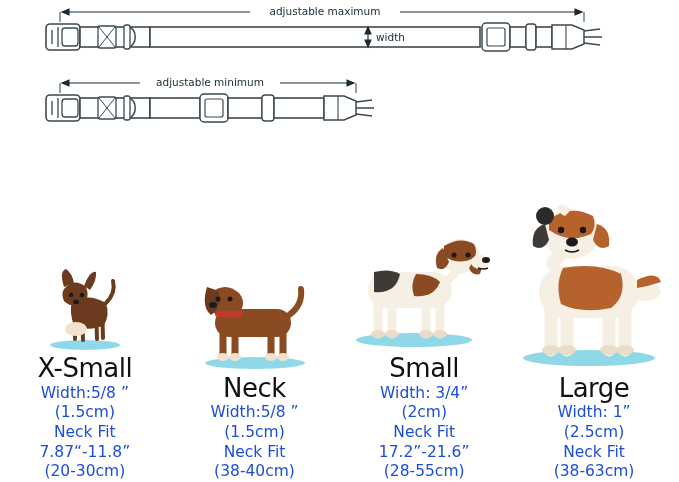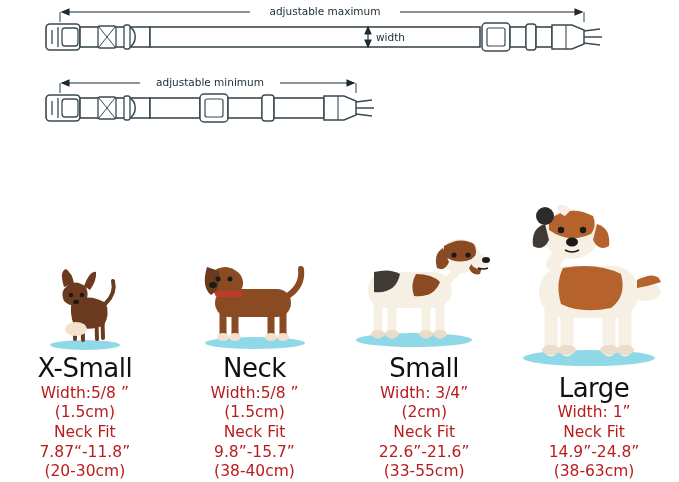--- a/index.html
+++ b/index.html
@@ -61,21 +61,21 @@
     line-height: 1.05;
     margin-top: 2px;
     margin-bottom: 1px;
     color: #111;
     white-space: nowrap;
   }
   .size-lines {
     text-align: center;
     font-size: 15.5px;
     line-height: 1.27;
-    color: #b91c1c;
+    color: #1d4ed8;
     white-space: nowrap;
   }
   .size-lines div {
     margin: 0;
   }
 </style>
 </head>
 <body>
 
 <div id="collar-diagram">
@@ -206,21 +206,20 @@
         <circle cx="33" cy="46" r="2.5" fill="#1a1a1a"></circle>
         <circle cx="45" cy="46" r="2.5" fill="#1a1a1a"></circle>
         <ellipse cx="28" cy="52" rx="4" ry="3" fill="#1a1a1a"></ellipse>
       </svg>
     </div>
     <div class="size-title">Neck</div>
     <div class="size-lines">
       <div>Width:5/8 ”</div>
       <div>(1.5cm)</div>
       <div>Neck Fit</div>
-      <div>9.8”-15.7”</div>
       <div>(38-40cm)</div>
     </div>
   </div>
 
   <div class="size-col">
     <div class="dog-area">
       <svg width="160" height="145" viewBox="0 0 160 145" xmlns="http://www.w3.org/2000/svg">
         <ellipse cx="70" cy="132" rx="58" ry="7" fill="#8fd8e8"></ellipse>
         <path d="M34 92 L34 126 M48 92 L48 126 M82 92 L82 126 M96 92 L96 126" stroke="#f6efe4" stroke-width="9" stroke-linecap="round" fill="none"></path>
         <ellipse cx="34" cy="126" rx="7" ry="4" fill="#e9dcc8"></ellipse>
@@ -241,22 +240,22 @@
         <circle cx="124" cy="47" r="2.6" fill="#1a1a1a"></circle>
         <ellipse cx="142" cy="52" rx="4" ry="3" fill="#1a1a1a"></ellipse>
         <path d="M134 60 q6 2 10 0" stroke="#1a1a1a" stroke-width="1.4" fill="none"></path>
       </svg>
     </div>
     <div class="size-title">Small</div>
     <div class="size-lines">
       <div>Width: 3/4”</div>
       <div>(2cm)</div>
       <div>Neck Fit</div>
-      <div>22.6”-21.6”</div>
-      <div>(33-55cm)</div>
+      <div>17.2”-21.6”</div>
+      <div>(28-55cm)</div>
     </div>
   </div>
 
   <div class="size-col">
     <div class="dog-area">
       <svg width="170" height="175" viewBox="0 0 170 175" xmlns="http://www.w3.org/2000/svg">
         <ellipse cx="80" cy="160" rx="66" ry="8" fill="#8fd8e8"></ellipse>
         <path d="M42 110 L42 152 M58 110 L58 152 M100 110 L100 152 M116 110 L116 152" stroke="#f6efe4" stroke-width="13" stroke-linecap="round" fill="none"></path>
         <ellipse cx="42" cy="152" rx="9" ry="5" fill="#e9dcc8"></ellipse>
         <ellipse cx="58" cy="152" rx="9" ry="5" fill="#e9dcc8"></ellipse>
@@ -275,19 +274,19 @@
         <circle cx="52" cy="32" r="3.2" fill="#1a1a1a"></circle>
         <circle cx="74" cy="32" r="3.2" fill="#1a1a1a"></circle>
         <ellipse cx="63" cy="44" rx="6" ry="4.5" fill="#1a1a1a"></ellipse>
         <path d="M56 52 q7 4 14 0" stroke="#1a1a1a" stroke-width="1.6" fill="none"></path>
         <circle cx="36" cy="18" r="9" fill="#2b2b2b"></circle>
       </svg>
     </div>
     <div class="size-title">Large</div>
     <div class="size-lines">
       <div>Width: 1”</div>
-      <div>Neck Fit</div>
-      <div>14.9”-24.8”</div>
+      <div>(2.5cm)</div>
+      <div>Neck Fit</div>
       <div>(38-63cm)</div>
     </div>
   </div>
 
 </div>
 
 </body></html>

